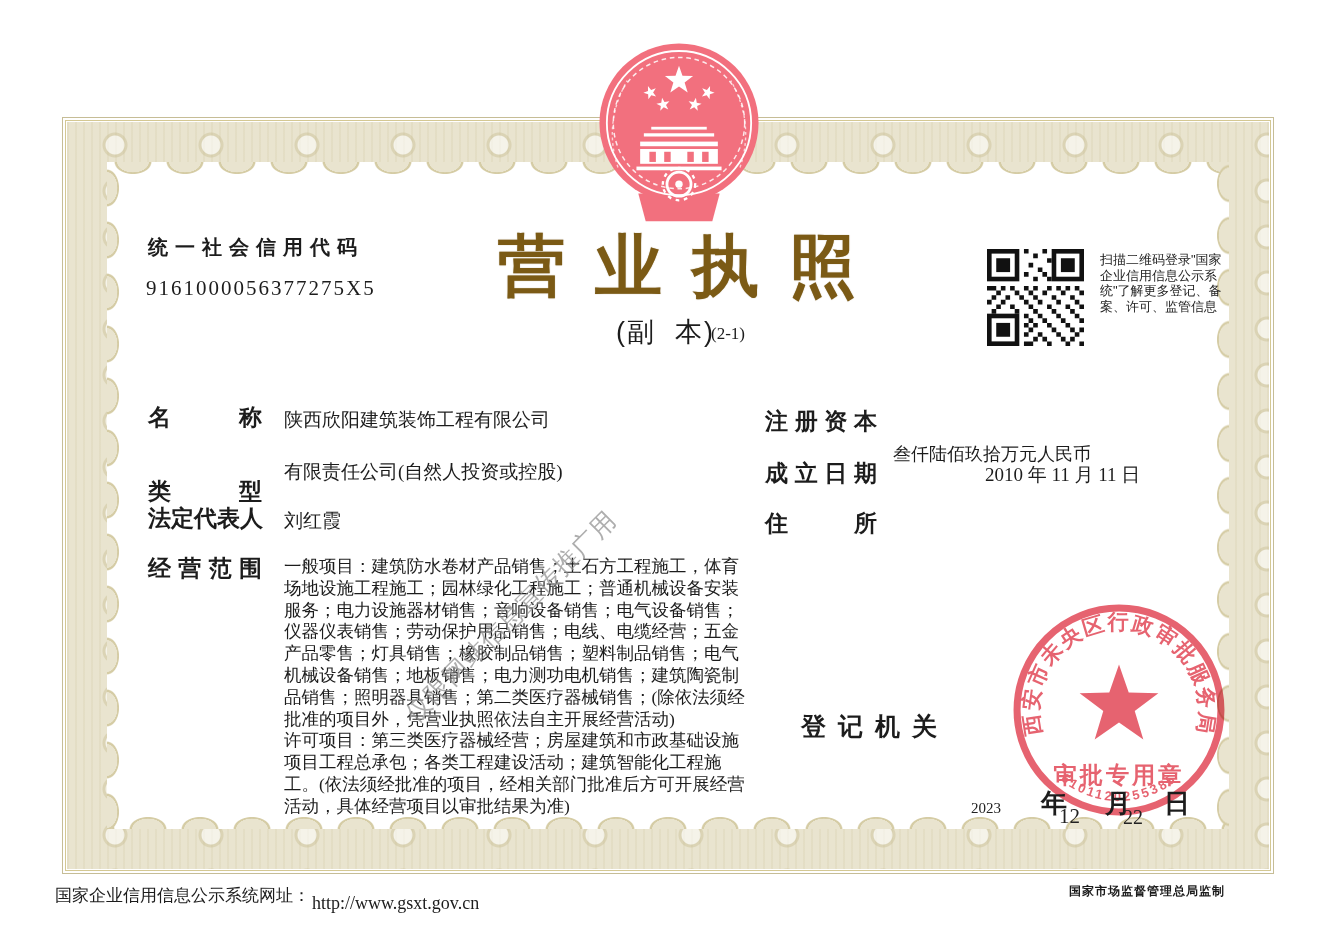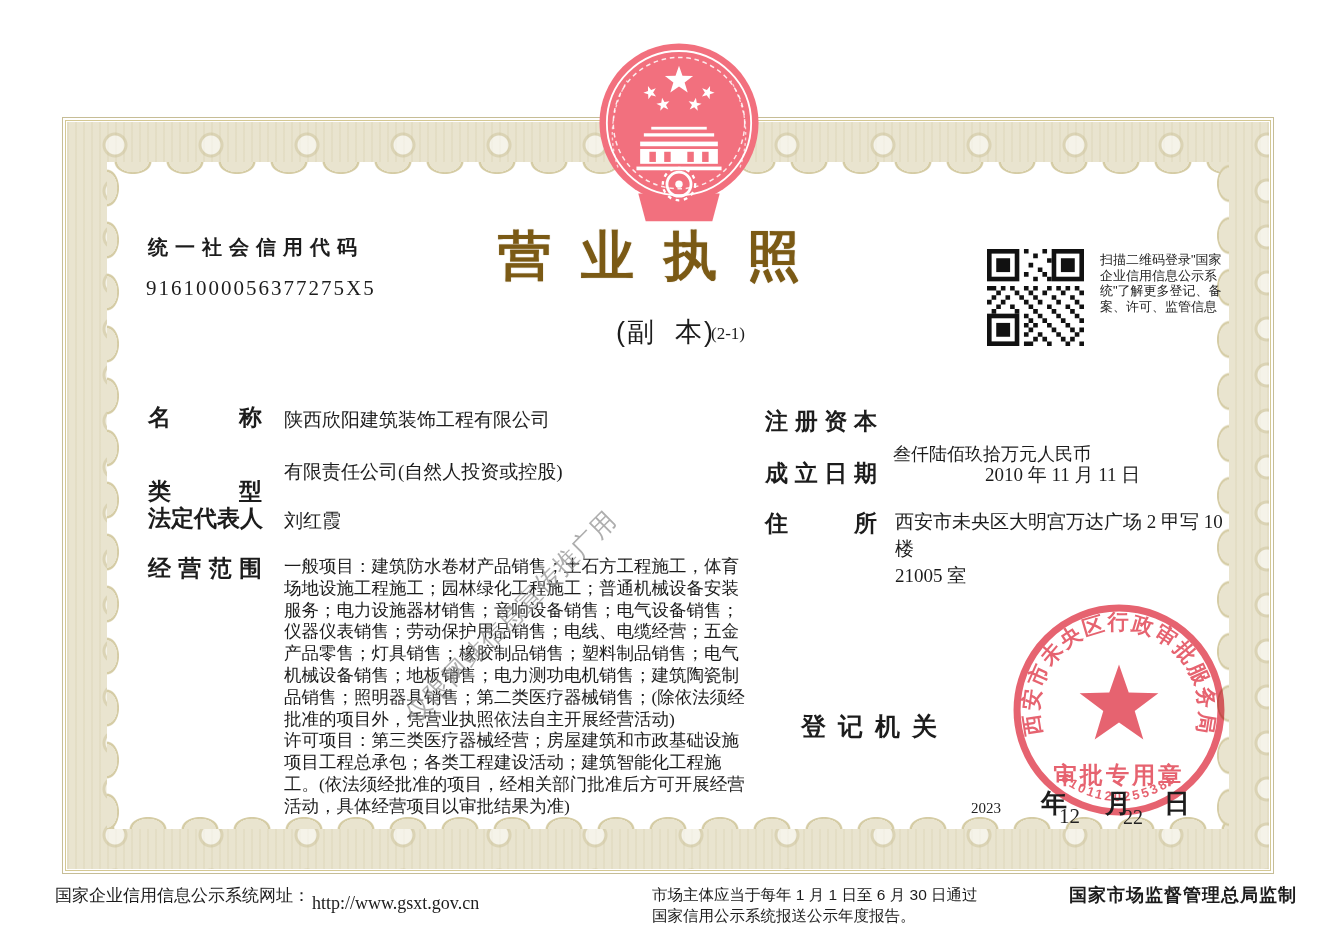--- a/index.html
+++ b/index.html
@@ -28,21 +28,21 @@
         background-size:17px 52px;background-repeat:repeat-y;}
   .sc.r{top:0;bottom:0;right:0;width:17px;
         background:radial-gradient(ellipse 17px 26px at 100% 50%, #e9e4cf 60%, #d5cca5 62% 68%, rgba(0,0,0,0) 73%);
         background-size:17px 52px;background-repeat:repeat-y;background-position:right;}
 
   .abs{position:absolute;z-index:3;}
 
   
   .credit-label{left:148px;top:234px;font-size:20px;font-weight:bold;letter-spacing:7px;}
   .credit-value{left:146px;top:276px;font-family:"Liberation Serif",serif;font-size:21px;letter-spacing:2px;}
-  .title{left:498px;top:221px;font-size:53px;font-weight:bold;color:#7b5a15;
+  .title{left:498px;top:221px;font-size:67px;font-weight:bold;color:#7b5a15;
          letter-spacing:30px;white-space:nowrap;text-shadow:0 0 1px rgba(110,80,20,.6);}
   .copy-line{left:616px;top:314px;display:flex;align-items:flex-start;white-space:pre;}
   .copy-label{font-size:27px;letter-spacing:2px;}
   .copy-index{font-size:17px;margin-top:10px;margin-left:-4px;font-family:"Liberation Serif",serif;}
   .qr{left:987px;top:249px;width:97px;height:97px;}
   .qr-caption{left:1100px;top:252px;width:124px;font-size:13px;line-height:15.5px;color:#222;}
 
   
   .lbl{position:absolute;z-index:3;font-weight:bold;font-size:23px;width:114px;
        text-align:justify;text-align-last:justify;white-space:nowrap;text-justify:inter-character;}
@@ -59,21 +59,21 @@
   
   .emblem{left:584px;top:38px;z-index:4;}
   .seal{left:1010px;top:601px;z-index:5;opacity:.9;mix-blend-mode:multiply;}
   .watermark{left:368px;top:600px;z-index:6;font-size:25px;color:#8f8f8f;opacity:.72;
              letter-spacing:1px;transform:rotate(-45deg);transform-origin:center;white-space:nowrap;}
 
   
   .f-left{left:55px;top:884px;font-size:17px;white-space:nowrap;}
   .f-url{font-family:"Liberation Serif",serif;position:relative;top:8px;left:2px;font-size:18px;}
   .f-mid{left:652px;top:885px;font-size:15.5px;line-height:20.5px;}
-  .f-right{left:1069px;top:883px;font-size:18px;font-weight:bold;letter-spacing:1px;text-align:center;}
+  .f-right{left:1069px;top:883px;font-size:12px;font-weight:bold;letter-spacing:1px;text-align:center;}
 </style>
 </head>
 <body>
 
 <div class="page">
 
   <div class="frame">
     <div class="band"></div>
     <div class="panel">
       <div class="sc t"></div>
@@ -172,22 +172,20 @@
   <div class="val scope-val" style="left:284px;top:556px;">一般项目：建筑防水卷材产品销售；土石方工程施工，体育场地设施工程施工；园林绿化工程施工；普通机械设备安装服务；电力设施器材销售；音响设备销售；电气设备销售；仪器仪表销售；劳动保护用品销售；电线、电缆经营；五金产品零售；灯具销售；橡胶制品销售；塑料制品销售；电气机械设备销售；地板销售；电力测功电机销售；建筑陶瓷制品销售；照明器具销售；第二类医疗器械销售；(除依法须经批准的项目外，凭营业执照依法自主开展经营活动)
 许可项目：第三类医疗器械经营；房屋建筑和市政基础设施项目工程总承包；各类工程建设活动；建筑智能化工程施工。(依法须经批准的项目，经相关部门批准后方可开展经营活动，具体经营项目以审批结果为准)</div>
 
   <div class="lbl lbl-r" style="left:765px;top:406px;">注册资本</div>
   <div class="val" style="left:893px;top:412px;font-size:18px;margin-top:30px;">叁仟陆佰玖拾万元人民币</div>
 
   <div class="lbl lbl-r" style="left:765px;top:458px;">成立日期</div>
   <div class="val" style="left:946px;top:462px;margin-left:39px;">2010 年 11 月 11 日</div>
 
   <div class="lbl lbl-r" style="left:765px;top:508px;">住所</div>
-  <div class="val addr-val" style="left:895px;top:508px;">西安市未央区大明宫万达广场 2 甲写 10 楼
-21005 室</div>
 
   <div class="lbl authority">登记机关</div>
 
   <svg class="abs seal" width="218" height="218" viewBox="0 0 216 216">
     <defs>
       <path id="arcTop" d="M32.8 135.4 A80 80 0 1 1 183.2 135.4" fill="none"></path>
       <path id="arcBot" d="M39 166 A90 90 0 0 0 177 166" fill="none"></path>
       <path id="sealStar" d="M0 -10 L2.35 -3.24 L9.51 -3.09 L3.8 1.24 L5.88 8.09 L0 4 L-5.88 8.09 L-3.8 1.24 L-9.51 -3.09 L-2.35 -3.24 Z"></path>
     </defs>
     <circle cx="108" cy="108" r="101" fill="none" stroke="#e45260" stroke-width="7"></circle>
@@ -206,19 +204,15 @@
   <span class="d-num" style="left:1059px;top:804px;font-size:21px;">12</span>
   <span class="d-unit" style="left:1105px;top:786px;">月</span>
   <span class="d-num" style="left:1123px;top:806px;font-size:20px;">22</span>
   <span class="d-unit" style="left:1164px;top:786px;">日</span>
 
   <div class="abs watermark">仅限网站信息宣传推广用</div>
 
   <div class="abs f-left">
     <span>国家企业信用信息公示系统网址：</span><span class="f-url">http://www.gsxt.gov.cn</span>
   </div>
-  <div class="abs f-mid">
-    <div>市场主体应当于每年 1 月 1 日至 6 月 30 日通过</div>
-    <div>国家信用公示系统报送公示年度报告。</div>
-  </div>
   <div class="abs f-right">国家市场监督管理总局监制</div>
 
 </div>
 
 </body></html>

